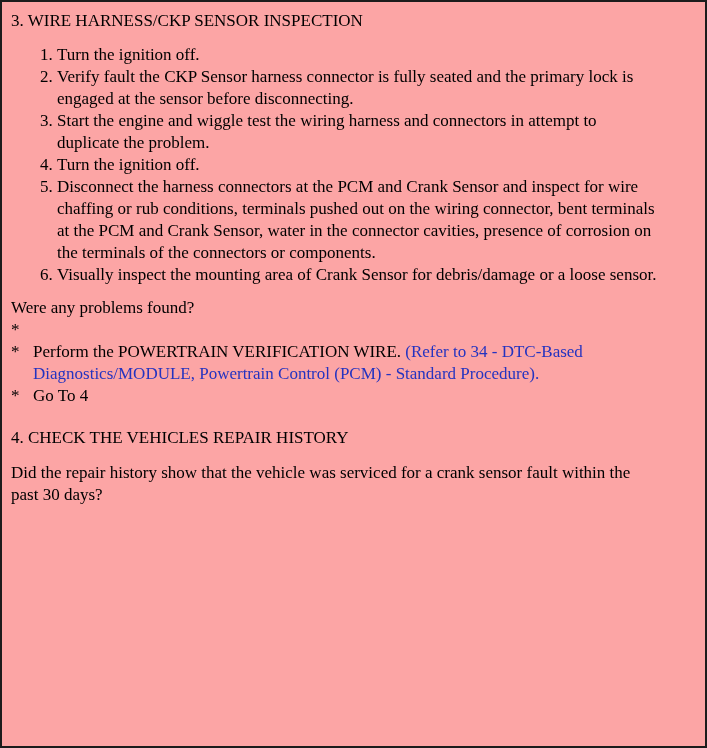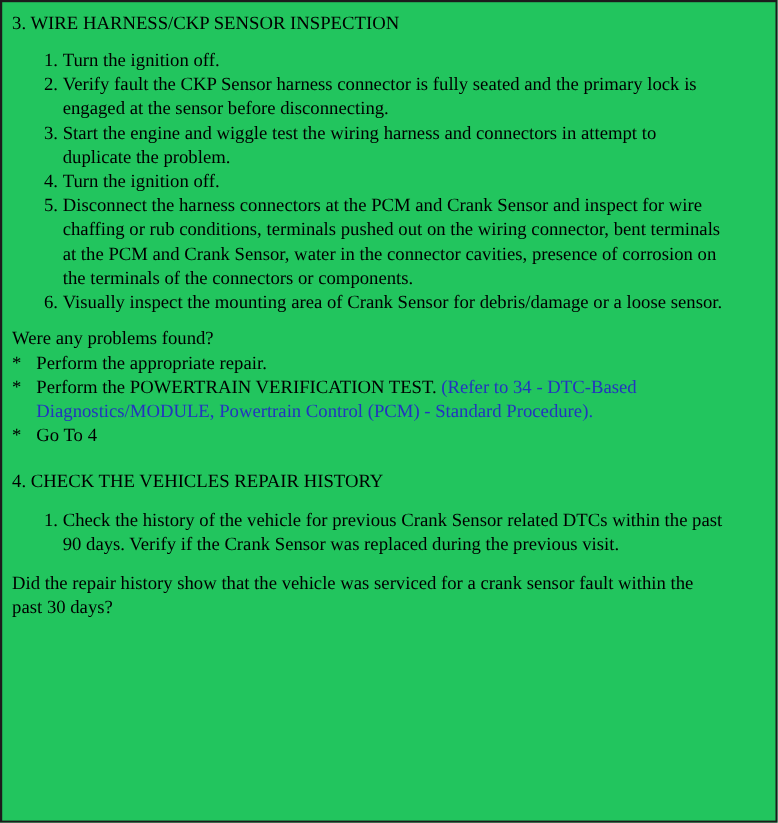--- a/index.html
+++ b/index.html
@@ -6,21 +6,21 @@
     margin: 0;
     padding: 0;
     background: #ffffff;
   }
   .page {
     position: relative;
     width: 707px;
     height: 748px;
     box-sizing: border-box;
     border: 2px solid #1c1c1c;
-    background: #22c55e;
+    background: #fca5a5;
     font-family: "Liberation Serif", serif;
     font-size: 17px;
     line-height: 22px;
     color: #000000;
     padding: 8px 12px 0 9px;
     overflow: hidden;
   }
   .heading {
     margin: 0;
     font-weight: normal;
@@ -80,35 +80,31 @@
     <li>Turn the ignition off.</li>
     <li>Disconnect the harness connectors at the PCM and Crank Sensor and inspect for wire chaffing or rub conditions, terminals pushed out on the wiring connector, bent terminals at the PCM and Crank Sensor, water in the connector cavities, presence of corrosion on the terminals of the connectors or components.</li>
     <li>Visually inspect the mounting area of Crank Sensor for debris/damage or a loose sensor.</li>
   </ol>
 
   <div class="question">Were any problems found?</div>
 
 
   <div class="bullet-row">
     <span class="star">*</span>
-    <div class="bullet-text">Perform the appropriate repair.</div>
   </div>
 
   <div class="bullet-row">
     <span class="star">*</span>
-    <div class="bullet-text"><span>Perform the POWERTRAIN VERIFICATION TEST. </span><a class="link">(Refer to 34 - DTC-Based Diagnostics/MODULE, Powertrain Control (PCM) - Standard Procedure).</a></div>
+    <div class="bullet-text"><span>Perform the POWERTRAIN VERIFICATION WIRE. </span><a class="link">(Refer to 34 - DTC-Based Diagnostics/MODULE, Powertrain Control (PCM) - Standard Procedure).</a></div>
   </div>
 
 
   <div class="bullet-row">
     <span class="star">*</span>
     <div class="bullet-text">Go To 4</div>
   </div>
 
   <div class="heading heading-4">4. CHECK THE VEHICLES REPAIR HISTORY</div>
 
-  <ol class="steps steps-4">
-    <li>Check the history of the vehicle for previous Crank Sensor related DTCs within the past 90 days. Verify if the Crank Sensor was replaced during the previous visit.</li>
-  </ol>
 
   <div class="question final-question">Did the repair history show that the vehicle was serviced for a crank sensor fault within the past 30 days?</div>
 
 </div>
 
 </body></html>

